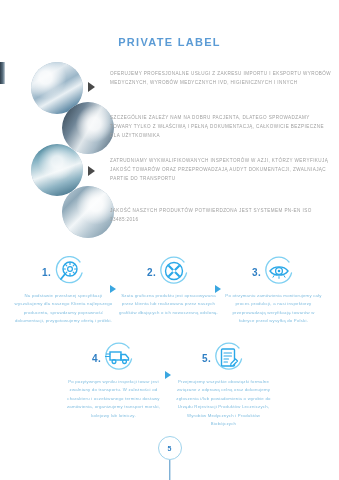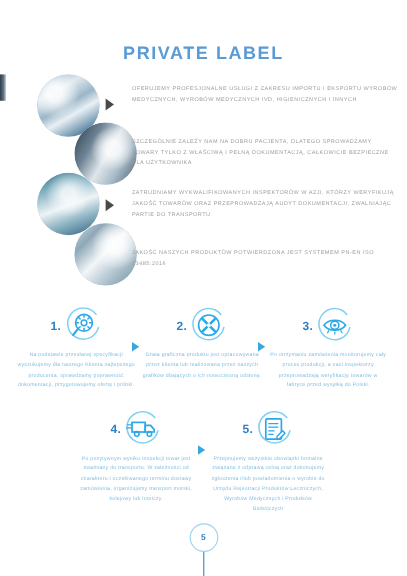--- a/index.html
+++ b/index.html
@@ -22,21 +22,21 @@
     left: 0; top: 62px;
     width: 5px; height: 22px;
     background: linear-gradient(90deg,#2e3d4a 0%, #5f7585 60%, #c9d4dc 100%);
   }
 
   .page-title {
     position: absolute;
     left: 0; right: 0;
     top: 36px;
     text-align: center;
-    font-size: 15px;
+    font-size: 11px;
     letter-spacing: 1.3px;
     font-weight: bold;
     color: #5b9bd5;
   }
 
   
   .intro {
     position: absolute;
     left: 0; top: 60px;
     width: 339px;

